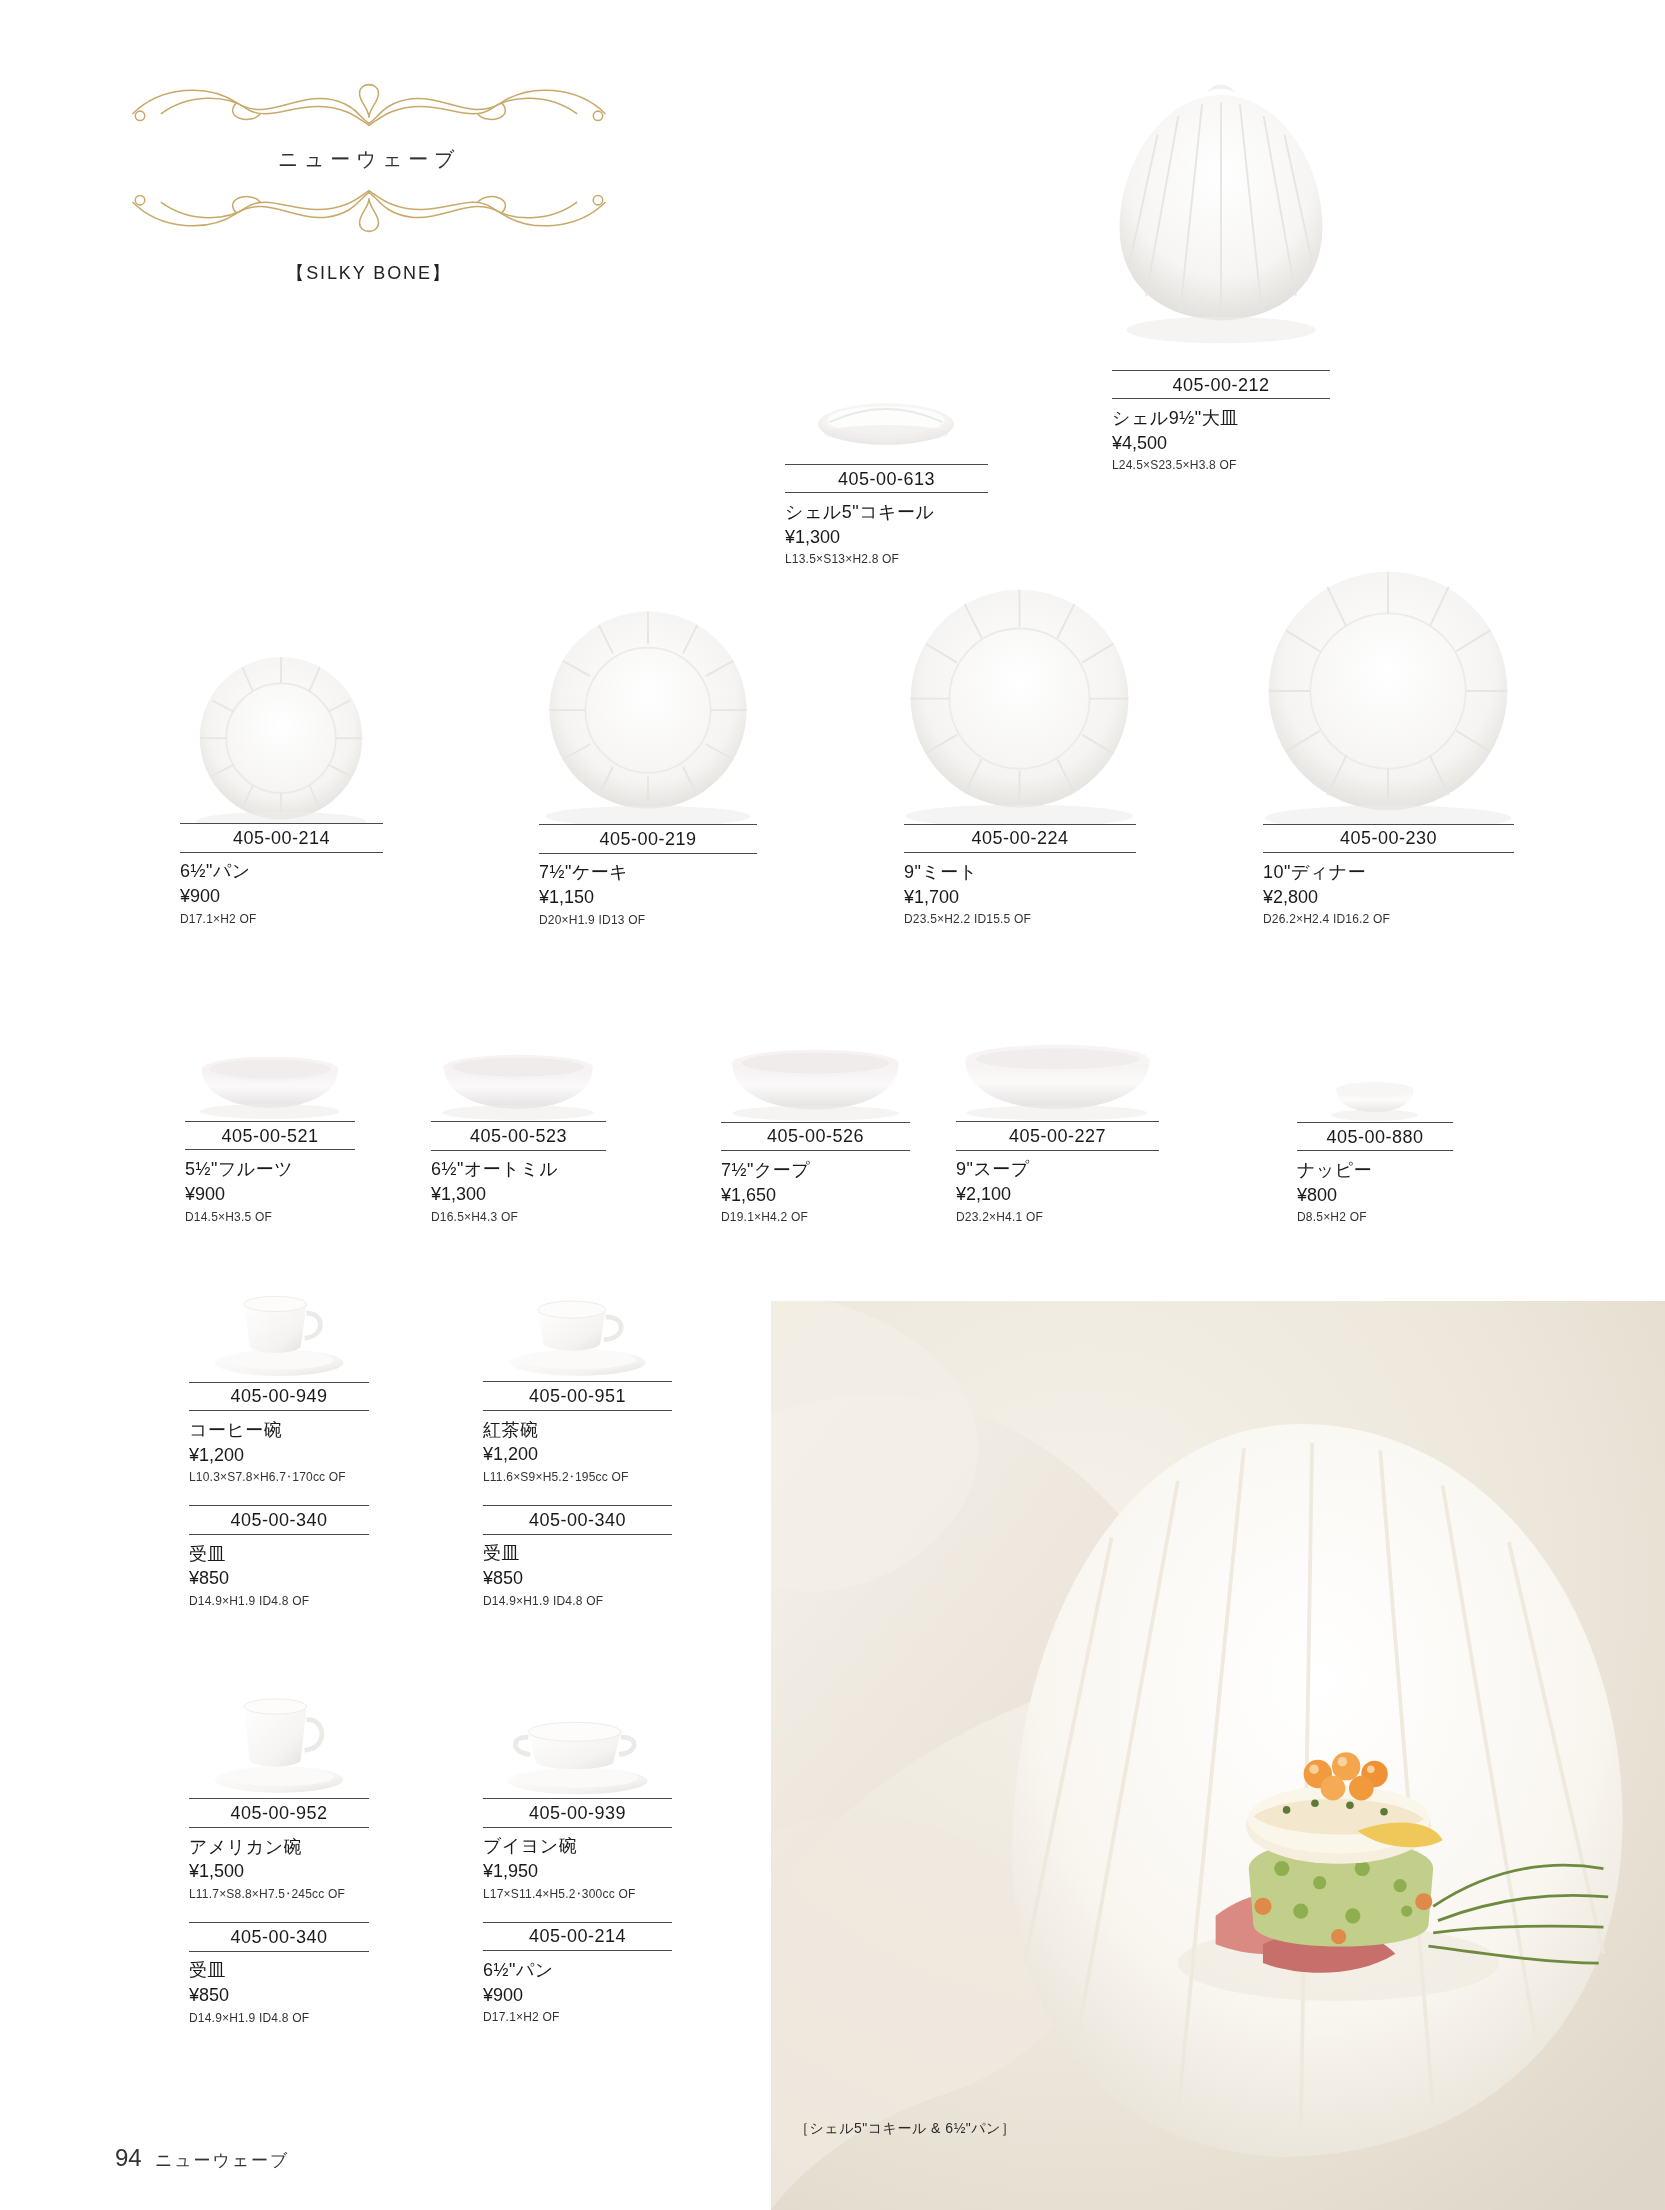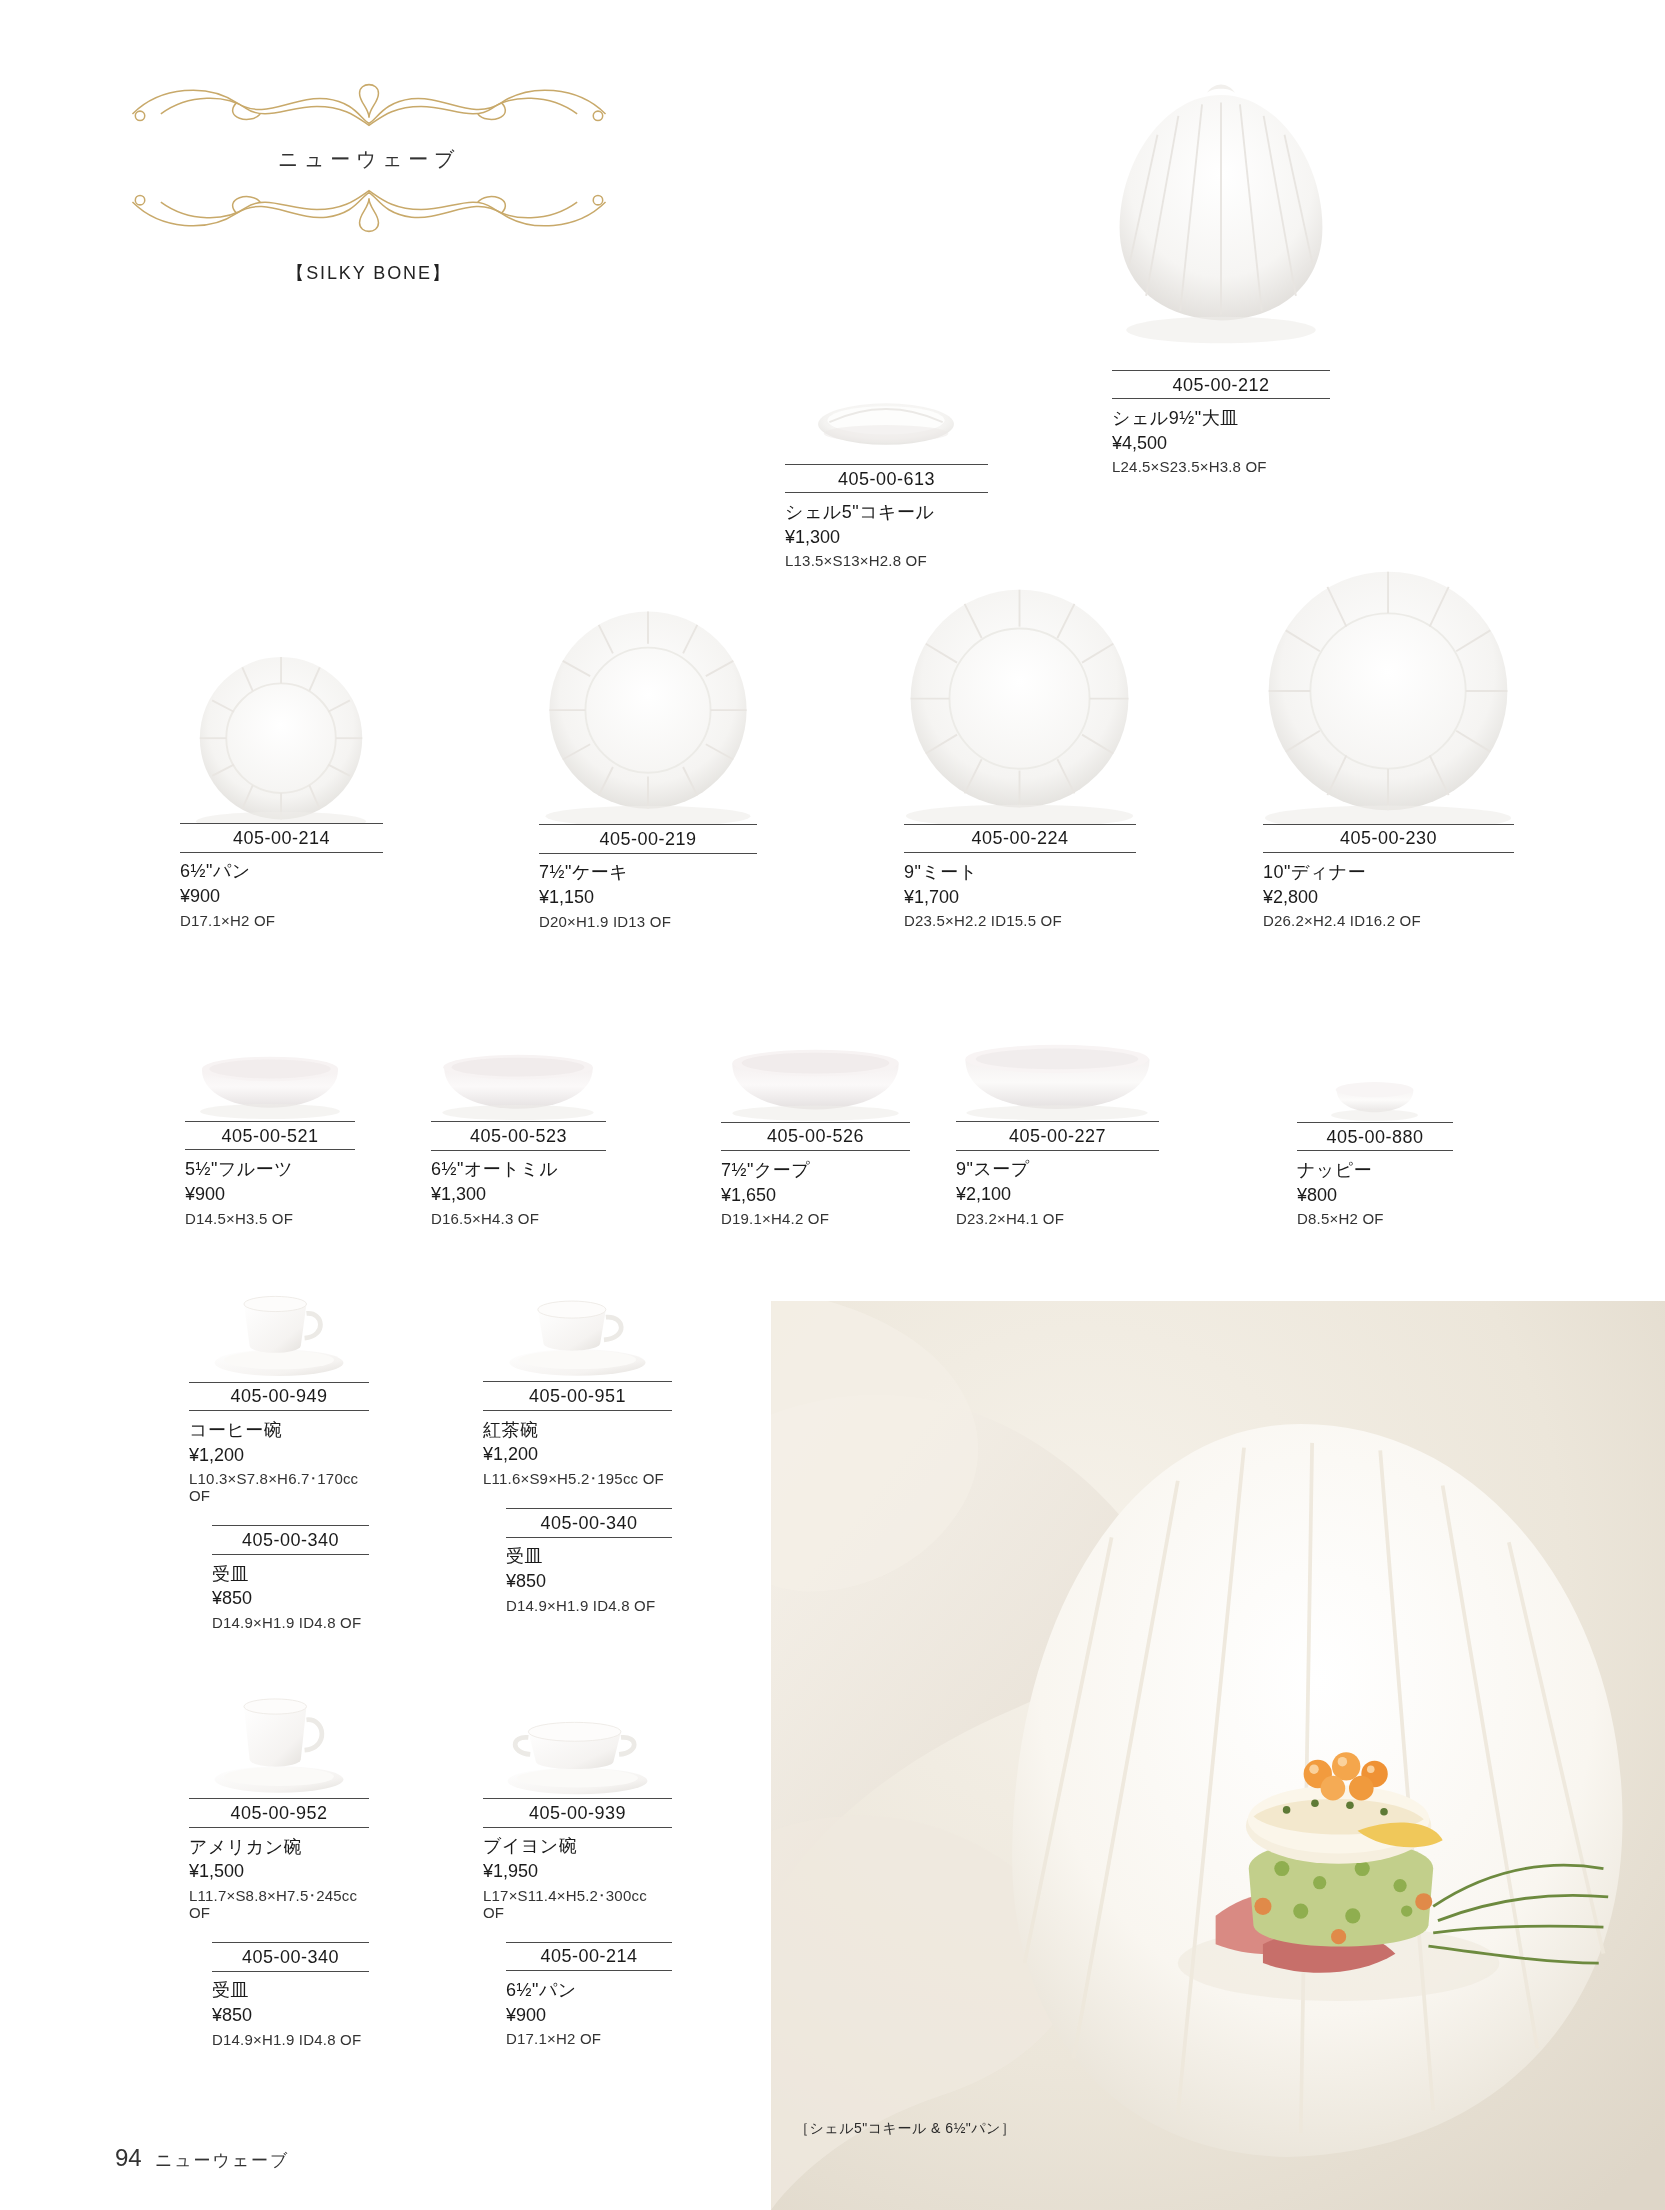--- a/index.html
+++ b/index.html
@@ -89,26 +89,26 @@
     margin-top: 6.6px;
     letter-spacing: 0.5px;
     color: #1a1a1a;
   }
   .price {
     font-size: 18px;
     margin-top: 2.8px;
     color: #1a1a1a;
   }
   .spec {
-    font-size: 15px;
+    font-size: 12px;
     margin-top: 4.7px;
     color: #333;
     letter-spacing: 0.2px;
   }
-  .sub-block { margin-top: 21px; margin-left: 23px; }
+  .sub-block { margin-top: 21px; }
 
   
   #food-photo {
     position: absolute;
     left: 771px;
     top: 1301px;
     width: 894px;
     height: 909px;
     overflow: hidden;
     background: linear-gradient(160deg,#efeae2 0%, #e7e0d6 35%, #f3efe8 70%, #e9e3d9 100%);

